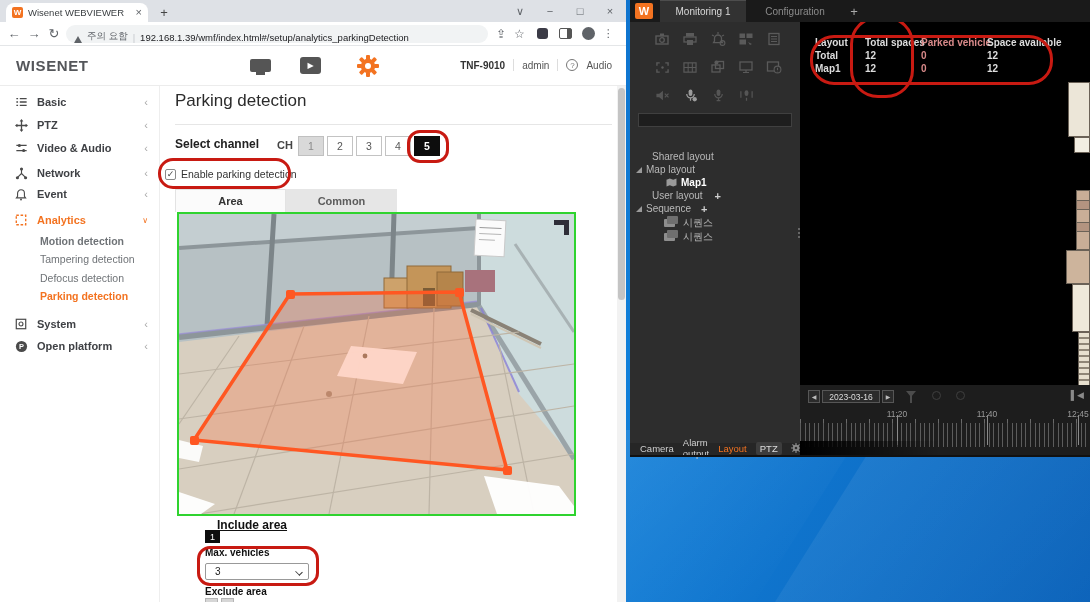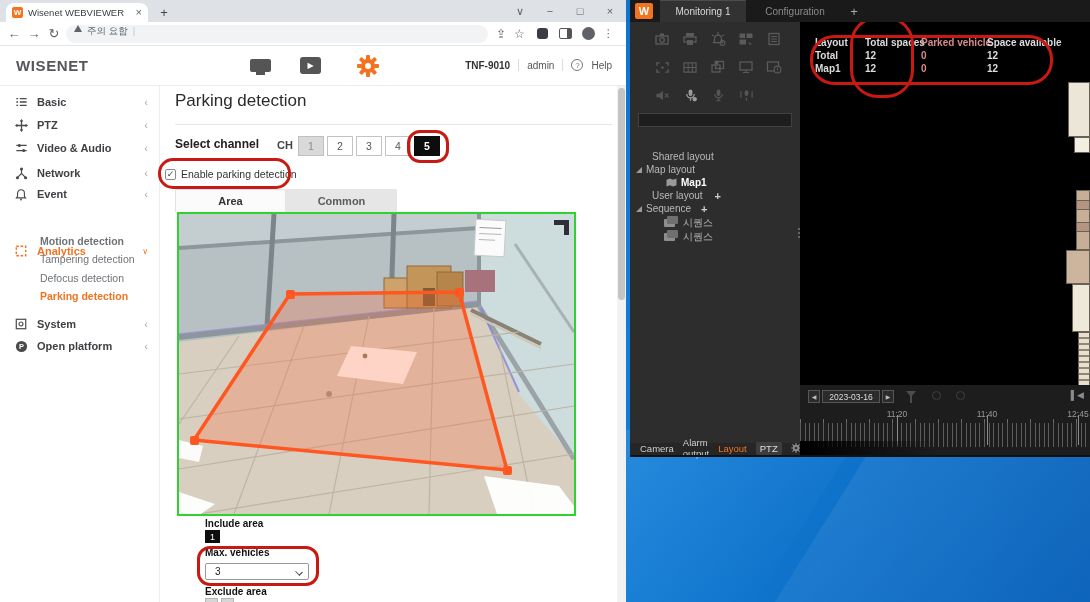--- a/index.html
+++ b/index.html
@@ -21,21 +21,21 @@
     display:flex;align-items:center;justify-content:center;border-radius:2px;flex:0 0 auto;}
   .btab .title{white-space:nowrap;overflow:hidden;flex:1;}
   .tclose{color:#5f6368;font-size:11px;line-height:1;}
   .newtab{position:absolute;left:155px;top:4px;width:18px;height:16px;color:#444;font-size:13px;
     display:flex;align-items:center;justify-content:center;}
   .winctl{position:absolute;top:0;height:22px;width:28px;display:flex;align-items:center;justify-content:center;
     color:#5f6368;font-size:11px;}
   .addrbar{position:absolute;left:0;top:22px;width:100%;height:24px;background:#fff;border-bottom:1px solid #e4e6e8;
     display:flex;align-items:center;}
   .navic{color:#5f6368;font-size:13px;width:20px;text-align:center;}
-  .pill{margin-left:2px;width:422px;height:18px;background:#f1f3f4;border-radius:9px;display:flex;align-items:flex-start;
+  .pill{margin-left:2px;width:422px;height:18px;background:#f1f3f4;border-radius:9px;display:flex;align-items:flex-end;
     padding:0 8px;gap:5px;font-size:9.5px;color:#202124;white-space:nowrap;overflow:hidden;}
   .warn-tri{width:0;height:0;border-left:4px solid transparent;border-right:4px solid transparent;border-bottom:7px solid #5f6368;flex:0 0 auto;}
   .pill .warntxt{color:#5f6368;}
   .pill .sep{color:#c6c9cc;}
   .addr-ic{color:#5f6368;font-size:12px;margin-left:8px;}
   .ext-ic{width:11px;height:11px;background:#3b3b46;border-radius:3px;margin-left:12px;}
   .panel-ic{width:13px;height:11px;border:1.5px solid #555;border-radius:2px;margin-left:11px;position:relative;}
   .panel-ic::after{content:"";position:absolute;right:0;top:0;bottom:0;width:4px;background:#555;}
   .avatar{width:13px;height:13px;border-radius:50%;background:#5f6368;margin-left:10px;}
   .dots3{color:#5f6368;font-size:11px;margin-left:8px;letter-spacing:0;}
@@ -79,21 +79,21 @@
   .tabrow{position:absolute;left:15px;top:103px;display:flex;}
   .ptab{width:111px;height:23px;display:flex;align-items:center;justify-content:center;font-size:11px;font-weight:bold;}
   .ptab.on{background:#fbfbfb;border:1px solid #e3e3e3;border-bottom:none;color:#333;}
   .ptab.off{background:#e6e6e6;color:#5c5c5c;}
 
   .camview{position:absolute;left:17px;top:126px;width:399px;height:304px;border:2px solid #2fd32f;background:#d8cfc0;}
   .corner-ic{position:absolute;right:5px;top:6px;width:16px;height:16px;}
   .corner-ic::before{content:"";position:absolute;right:0;top:0;width:15px;height:5px;background:#2e2e38;}
   .corner-ic::after{content:"";position:absolute;right:0;top:0;width:5px;height:15px;background:#2e2e38;}
 
-  .inc-lbl{position:absolute;left:45px;top:432px;font-size:10px;font-weight:bold;color:#111;}
+  .inc-lbl{position:absolute;left:57px;top:432px;font-size:12px;font-weight:bold;color:#111;text-decoration:underline;}
   .inc-val{position:absolute;left:45px;top:444px;width:15px;height:13px;background:#0d0d0d;color:#fff;font-size:9px;
     display:flex;align-items:center;justify-content:center;}
   .max-lbl{position:absolute;left:45px;top:461px;font-size:10px;font-weight:bold;color:#111;}
   .selbox{position:absolute;left:45px;top:477px;width:104px;height:17px;border:1px solid #999;border-radius:2px;
     background:#fff;display:flex;align-items:center;font-size:10px;color:#222;padding-left:9px;}
   .selbox .car{position:absolute;right:6px;top:5px;width:6px;height:6px;border-right:1.6px solid #333;
     border-bottom:1.6px solid #333;transform:rotate(45deg) scaleY(.8);}
   .exc-lbl{position:absolute;left:45px;top:500px;font-size:10px;font-weight:bold;color:#111;}
   .exc-btn{position:absolute;top:512px;width:13px;height:12px;background:#d6d6d6;border:1px solid #b5b5b5;}
 
@@ -183,20 +183,21 @@
     </div>
 
     <div class="addrbar">
       <span class="navic" style="margin-left:4px;">←</span>
       <span class="navic">→</span>
       <span class="navic">↻</span>
       <div class="pill">
         <span class="warn-tri"></span>
         <span class="warntxt">주의 요함</span>
         <span class="sep">|</span>
+        <span>192.168.1.39/wmf/index.html#/setup/analytics_parkingDetection</span>
       </div>
       <span class="addr-ic">⇪</span>
       <span class="addr-ic">☆</span>
       <span class="ext-ic"></span>
       <span class="panel-ic"></span>
       <span class="avatar"></span>
       <span class="dots3">⋮</span>
     </div>
 
     <div class="wvheader">
@@ -218,21 +219,21 @@
           <circle cx="12" cy="12" r="7.2"></circle>
           <circle cx="12" cy="12" r="3" fill="#fff"></circle>
         </g>
       </svg>
       <div class="hdr-right">
         <span class="model">TNF-9010</span>
         <span class="vsep"></span>
         <span>admin</span>
         <span class="vsep"></span>
         <span class="help-q">?</span>
-        <span>Help</span>
+        <span>Audio</span>
       </div>
     </div>
 
     <div class="sidebar">
       <div class="side-row" style="top:6px;">
         <span class="sicon">
             <svg width="13" height="12" viewBox="0 0 14 14">
               <path d="M1 3h2M1 7h2M1 11h2M5 3h8M5 7h8M5 11h8" stroke="#4a4a4a" stroke-width="1.6"></path>
             </svg>
           </span>
@@ -275,21 +276,21 @@
       <div class="side-row" style="top:98px;">
         <span class="sicon">
             <svg width="12" height="13" viewBox="0 0 14 14">
               <path d="M7 1.5a4 4 0 014 4V9l1.4 2h-10.8L3 9V5.5a4 4 0 014-4z" fill="none" stroke="#4a4a4a" stroke-width="1.3"></path>
               <circle cx="7" cy="12.8" r="1.1" fill="#4a4a4a"></circle>
             </svg>
           </span>
         <span class="lbl">Event</span>
         <span class="chev">‹</span>
       </div>
-      <div class="side-row orange" style="top:124px;margin-top:31px;">
+      <div class="side-row orange" style="top:124px;">
         <span class="sicon">
             <svg width="12" height="12" viewBox="0 0 14 14">
               <rect x="1.5" y="1.5" width="11" height="11" fill="none" stroke="#f37321" stroke-width="1.6" stroke-dasharray="3 2"></rect>
             </svg>
           </span>
         <span class="lbl">Analytics</span>
         <span class="chev" style="font-size:8px;">∨</span>
       </div>
       <div class="sub-row" style="top:149px;font-weight:bold;">Motion detection</div>
       <div class="sub-row" style="top:167px;">Tampering detection</div>

